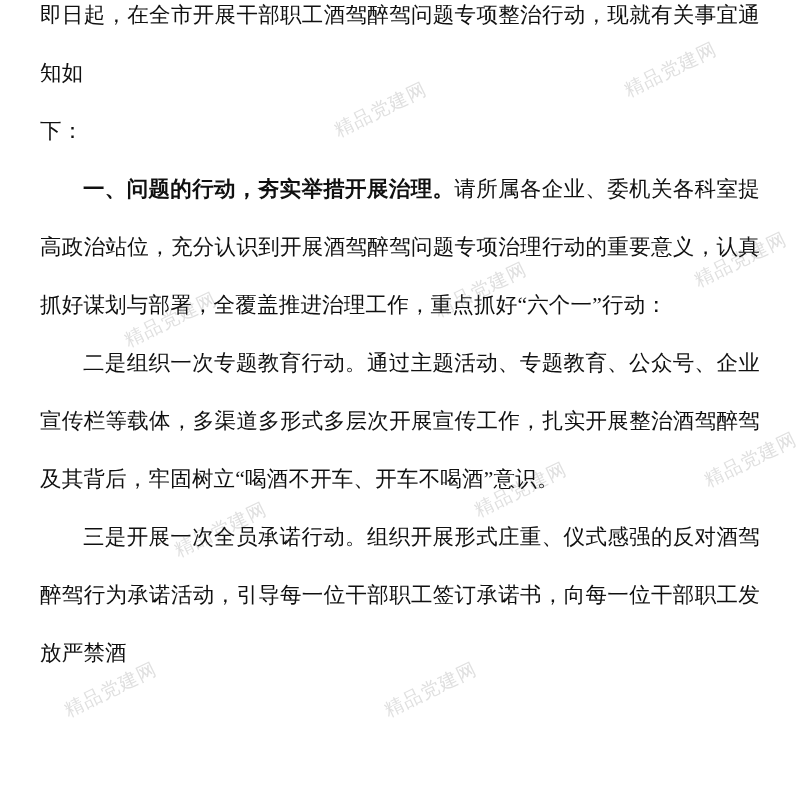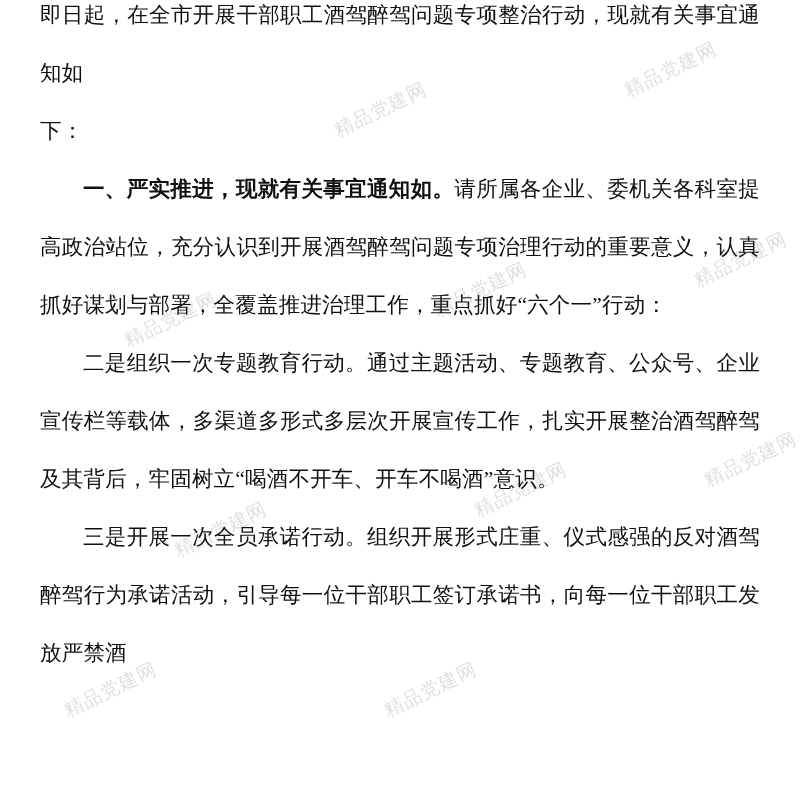--- a/index.html
+++ b/index.html
@@ -82,21 +82,21 @@
     <span class="wm" style="left:60px; top:700px;">精品党建网</span>
     <span class="wm" style="left:380px; top:700px;">精品党建网</span>
   </div>
 
   <div class="doc-body">
 
     <p class="para cut-top">即日起，在全市开展干部职工酒驾醉驾问题专项整治行动，现就有关事宜通知如</p>
 
     <p class="para">下：</p>
 
-    <p class="para indent"><span class="bold">一、严实推进，现就有关事宜通知如。</span><span>请所属各企业、委机关各科室提高政治站位，充分认识到开展酒驾醉驾问题专项治理行动的重要意义，认真抓好谋划与部署，全覆盖推进治理工作，重点抓好“六个一”行动：</span></p>
+    <p class="para indent"><span class="bold">一、问题的行动，夯实举措开展治理。</span><span>请所属各企业、委机关各科室提高政治站位，充分认识到开展酒驾醉驾问题专项治理行动的重要意义，认真抓好谋划与部署，全覆盖推进治理工作，重点抓好“六个一”行动：</span></p>
 
 
     <p class="para indent">二是组织一次专题教育行动。通过主题活动、专题教育、公众号、企业宣传栏等载体，多渠道多形式多层次开展宣传工作，扎实开展整治酒驾醉驾及其背后，牢固树立“喝酒不开车、开车不喝酒”意识。</p>
 
     <p class="para indent">三是开展一次全员承诺行动。组织开展形式庄重、仪式感强的反对酒驾醉驾行为承诺活动，引导每一位干部职工签订承诺书，向每一位干部职工发放严禁酒</p>
 
   </div>
 </div>
 
 </body></html>

